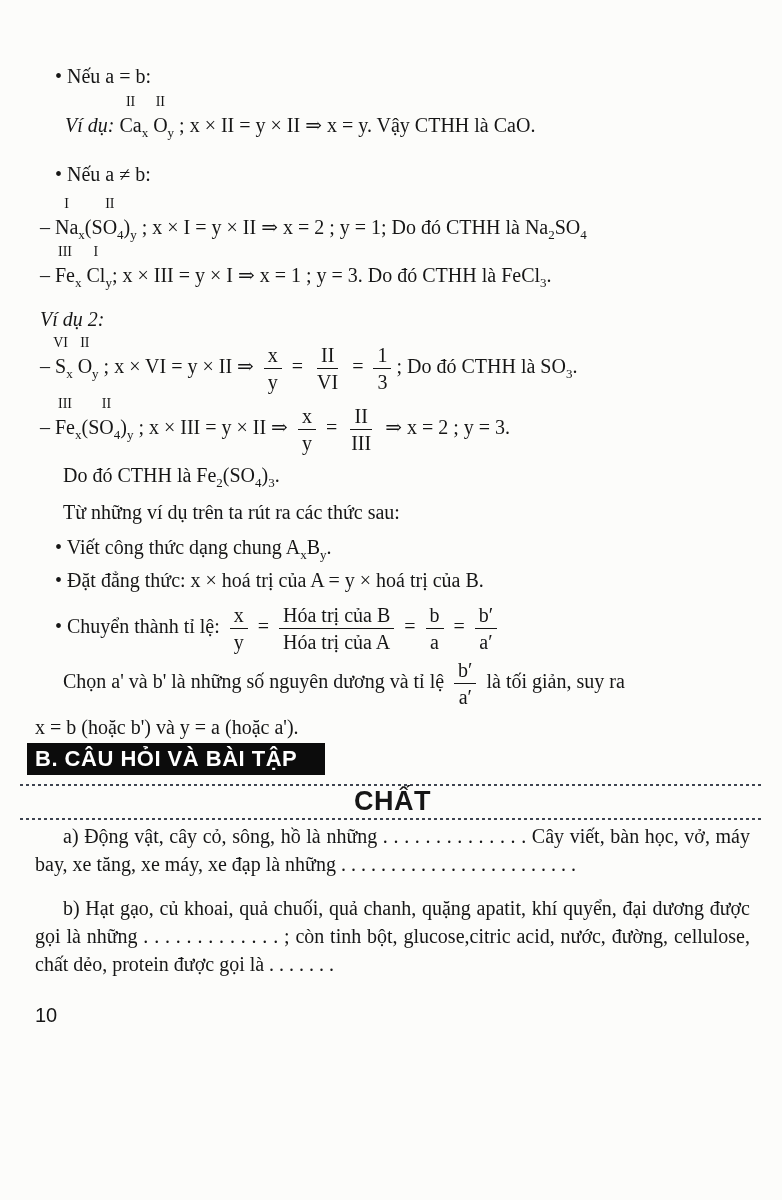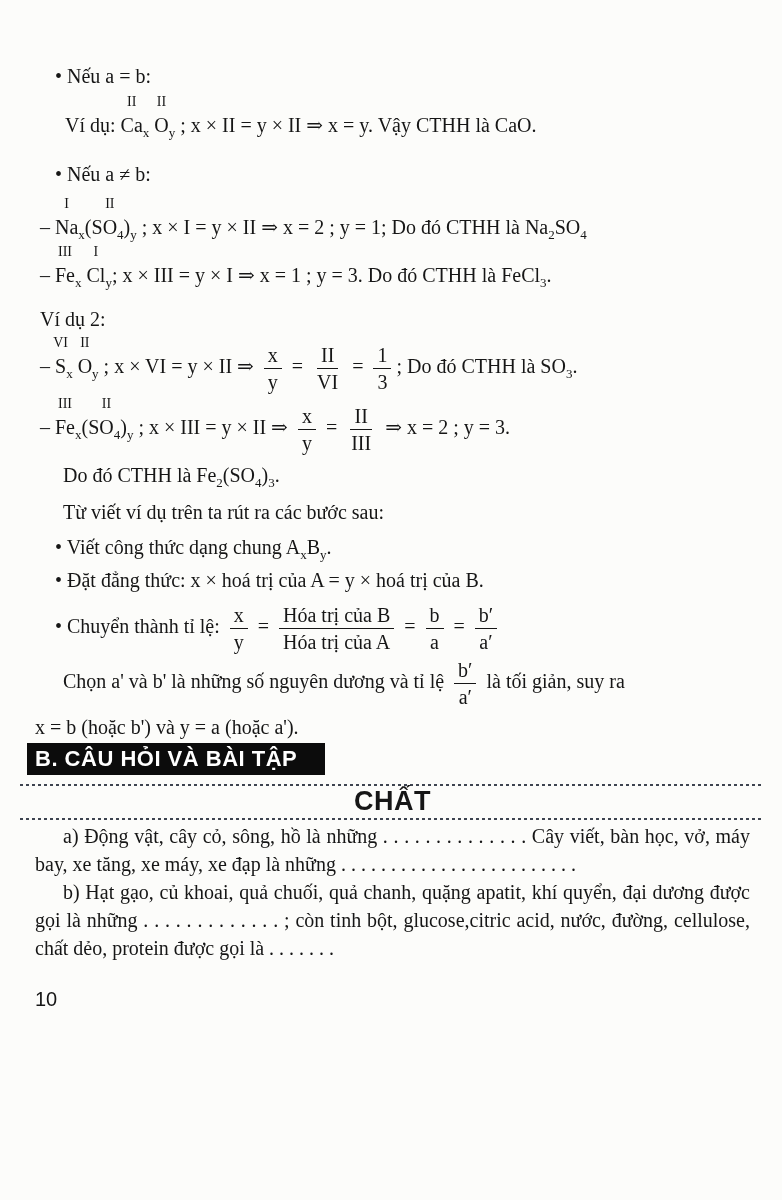--- a/index.html
+++ b/index.html
@@ -14,21 +14,21 @@
   body{
     width:782px;height:1200px;overflow:hidden;
     background:var(--paper);
     color:var(--ink);
     font-family:"Liberation Serif","DejaVu Serif",serif;
     font-size:20px;line-height:28px;
   }
   .page{padding:62px 32px 0 35px;position:relative;width:782px;height:1140px;}
 
   .line{white-space:normal;}
-  .it{}
+  .it{font-style:italic;}
   .bd{font-weight:bold;}
   sub{font-size:0.65em;line-height:0;}
 
   
   .stk{position:relative;display:inline-block;}
   .stk .top{
     position:absolute;left:50%;bottom:100%;transform:translateX(-50%);
     font-size:14px;line-height:1;margin-bottom:1px;white-space:nowrap;
   }
 
@@ -63,21 +63,21 @@
   [data-name="line-formula-fe2so43"]{margin-top:2px;}
   [data-name="line-do-do-fe2so43"]{margin-top:6px;}
   [data-name="line-tu-nhung-vi-du"]{margin-top:9px;}
   [data-name="line-bullet-viet-cong-thuc"]{margin-top:7px;}
   [data-name="line-bullet-dat-dang-thuc"]{margin-top:5px;}
   [data-name="line-bullet-chuyen-ti-le"]{margin-top:9px;}
   [data-name="line-chon-a-b"]{margin-top:4px;}
   [data-name="line-x-eq-b"]{margin-top:4px;}
   [data-name="line-question-1"]{margin-top:14px;}
   [data-name="line-question-1a"]{margin-top:2px;}
-  [data-name="line-question-1b"]{margin-top:0;}
+  [data-name="line-question-1b"]{margin-top:16px;}
 
   .black-header{
     display:inline-block;
     margin-top:2px;
     background:var(--header_bg);color:var(--header_fg);
     font-family:"Liberation Sans","DejaVu Sans",sans-serif;
     font-weight:bold;font-size:22px;line-height:32px;
     padding:0 28px 0 8px;letter-spacing:0.5px;
     margin-left:-8px;
   }
@@ -122,21 +122,21 @@
           <span class="fd" data-name="fraction-denominator">3</span>
         </span><span data-name="text-run">; Do đó CTHH là SO</span><sub data-name="subscript">3</sub><span data-name="text-run">.</span></div>
       <div class="line formula fr" data-name="line-formula-fe2so43"><span data-name="text-run">– </span><span class="stk" data-name="valence-stack"><span class="top" data-name="valence-numeral">III</span><span data-name="element-symbol">Fe</span></span><sub data-name="subscript">x</sub><span data-name="text-run">(S</span><span class="stk" data-name="valence-stack"><span class="top" data-name="valence-numeral">II</span><span data-name="element-symbol">O</span></span><sub data-name="subscript">4</sub><span data-name="text-run">)</span><sub data-name="subscript">y</sub><span data-name="text-run"> ; x × III = y × II ⇒ </span><span class="frac" data-name="fraction">
           <span class="fn" data-name="fraction-numerator">x</span>
           <span class="fd" data-name="fraction-denominator">y</span>
         </span><span data-name="text-run"> = </span><span class="frac" data-name="fraction">
           <span class="fn" data-name="fraction-numerator">II</span>
           <span class="fd" data-name="fraction-denominator">III</span>
         </span><span data-name="text-run"> ⇒ x = 2 ; y = 3.</span></div>
       <div class="line plain" data-name="line-do-do-fe2so43"><span data-name="text-run">Do đó CTHH là Fe</span><sub data-name="subscript">2</sub><span data-name="text-run">(SO</span><sub data-name="subscript">4</sub><span data-name="text-run">)</span><sub data-name="subscript">3</sub><span data-name="text-run">.</span></div>
-      <div class="line plain" data-name="line-tu-nhung-vi-du"><span data-name="text-run">Từ viết ví dụ trên ta rút ra các bước sau:</span></div>
+      <div class="line plain" data-name="line-tu-nhung-vi-du"><span data-name="text-run">Từ những ví dụ trên ta rút ra các thức sau:</span></div>
       <div class="line bullet" data-name="line-bullet-viet-cong-thuc"><span data-name="text-run">• Viết công thức dạng chung A</span><sub data-name="subscript">x</sub><span data-name="text-run">B</span><sub data-name="subscript">y</sub><span data-name="text-run">.</span></div>
       <div class="line bullet" data-name="line-bullet-dat-dang-thuc"><span data-name="text-run">• Đặt đẳng thức: x × hoá trị của A = y × hoá trị của B.</span></div>
       <div class="line bullet" data-name="line-bullet-chuyen-ti-le"><span data-name="text-run">• Chuyển thành tỉ lệ: </span><span class="frac" data-name="fraction">
           <span class="fn" data-name="fraction-numerator">x</span>
           <span class="fd" data-name="fraction-denominator">y</span>
         </span><span data-name="text-run"> = </span><span class="frac" data-name="fraction">
           <span class="fn" data-name="fraction-numerator">Hóa trị của B</span>
           <span class="fd" data-name="fraction-denominator">Hóa trị của A</span>
         </span><span data-name="text-run"> = </span><span class="frac" data-name="fraction">
           <span class="fn" data-name="fraction-numerator">b</span>

